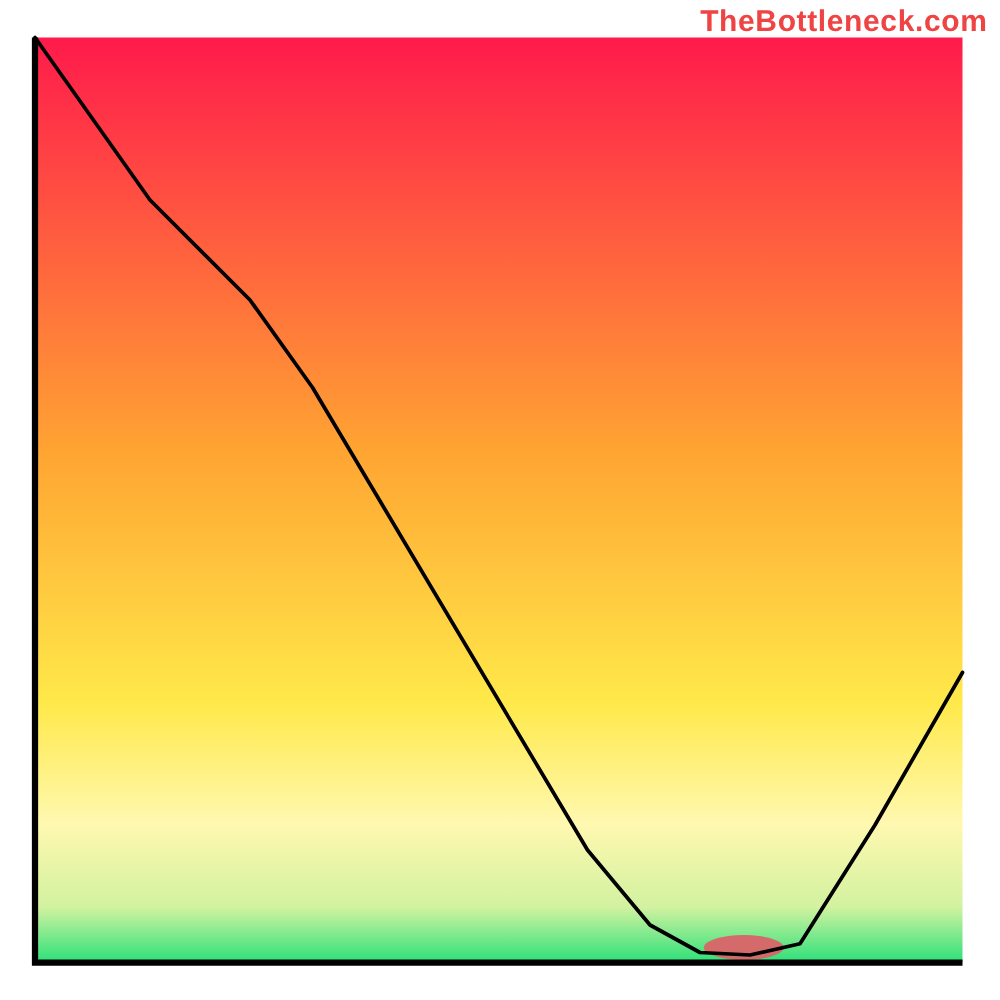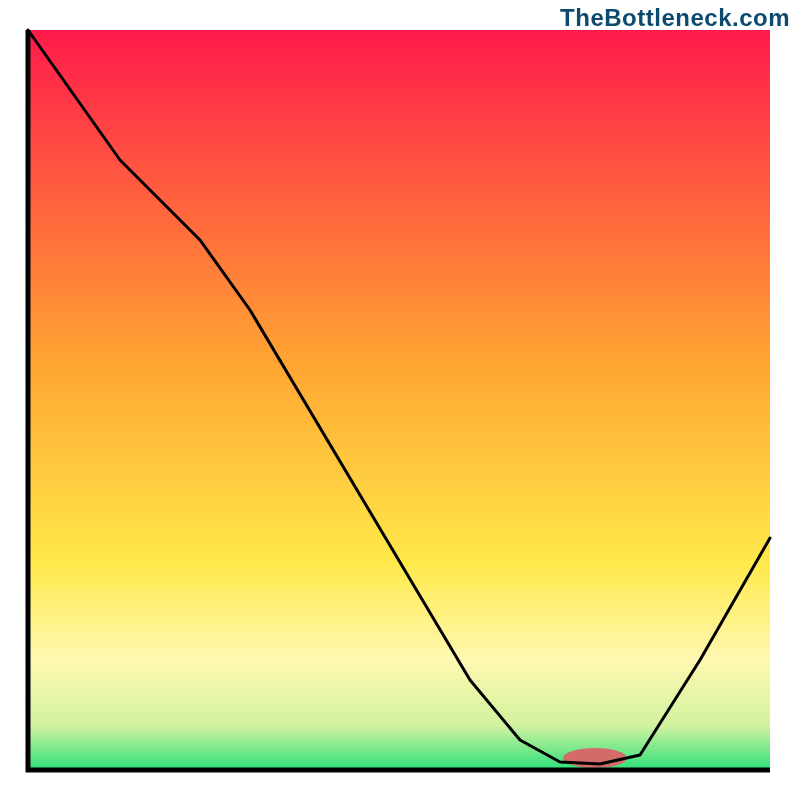--- a/index.html
+++ b/index.html
@@ -13,21 +13,21 @@
   }
   .canvas {
     position: relative;
     width: 800px;
     height: 800px;
   }
   .watermark {
     position: absolute;
     top: 4px;
     right: 10px;
-    color: #0c4a6e;
+    color: #ef4444;
     font-size: 24px;
     font-weight: 600;
     letter-spacing: 0.5px;
   }
   svg {
     position: absolute;
     left: 0;
     top: 0;
   }
 </style>

